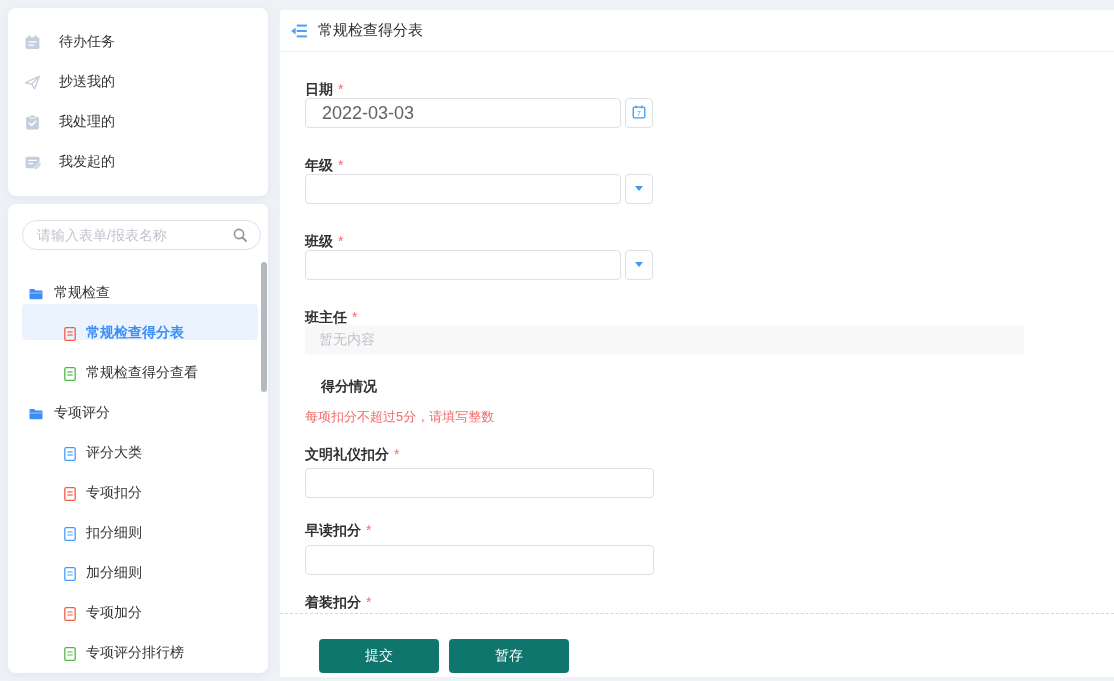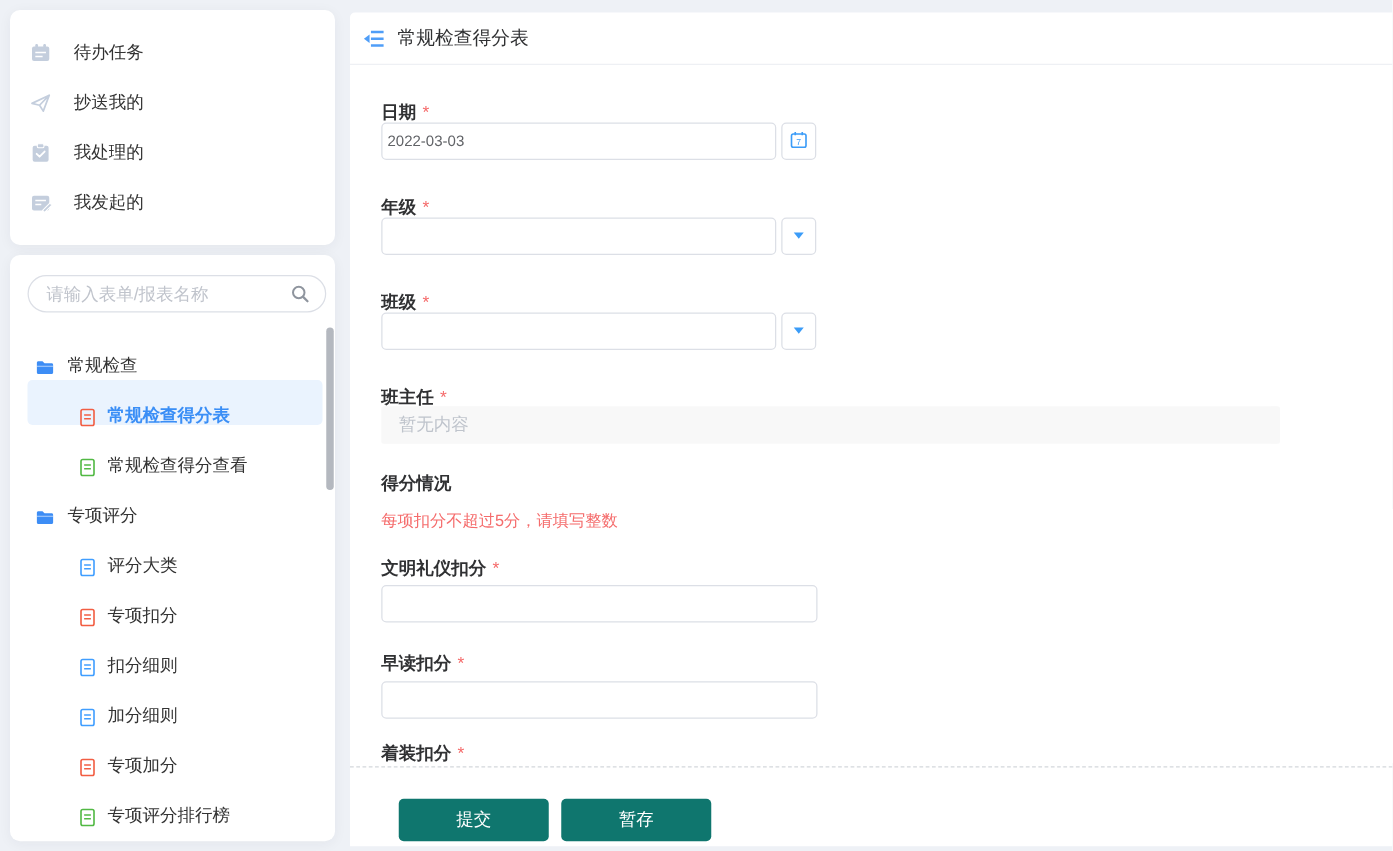--- a/index.html
+++ b/index.html
@@ -60,22 +60,22 @@
   .main-header {
     height:42px; border-bottom:1px solid #eef0f4; display:flex; align-items:center;
     padding-left:10px;
   }
   .main-header .ico { width:18px; height:18px; color:#4f9ef8; flex:0 0 18px; cursor:pointer; }
   .main-header .ttl { margin-left:10px; font-size:15px; color:#303133; font-weight:500; }
   .fld-label { position:absolute; left:25px; font-size:14px; font-weight:bold; color:#303133; }
   .star { color:#f56c6c; margin-left:5px; font-weight:normal; }
   .txt-input {
     position:absolute; left:25px; width:316px; height:30px;
-    border:1px solid #dcdfe6; border-radius:4px; font-size:12px; color:#606266;
-    padding:0 4px; outline:none; background:#fff; font-family:inherit;
+    border:1px solid #dcdfe6; border-radius:4px; font-size:18px; color:#606266;
+    padding:0 16px; outline:none; background:#fff; font-family:inherit;
   }
   .side-btn {
     position:absolute; left:345px; width:28px; height:30px;
     border:1px solid #dcdfe6; border-radius:4px; background:#fff;
     display:flex; align-items:center; justify-content:center; cursor:pointer; padding:0;
   }
   .side-btn svg { width:16px; height:16px; }
   .select-box {
     position:absolute; left:25px; width:316px; height:30px;
     border:1px solid #dcdfe6; border-radius:4px; background:#fff; cursor:pointer;
@@ -316,21 +316,21 @@
     </span>
   </button>
 
   <div class="fld-label" style="top:299px;">
     <span>班主任</span><span class="star">*</span>
   </div>
   <div class="teacher-box" style="top:315px;">
     <span>暂无内容</span>
   </div>
 
-  <div class="section-label" style="top:368px;">得分情况</div>
+  <div class="section-label" style="top:368px;margin-left:16px;">得分情况</div>
   <div class="hint" style="top:398px;">每项扣分不超过5分，请填写整数</div>
 
   <div class="fld-label" style="top:436px;">
     <span>文明礼仪扣分</span><span class="star">*</span>
   </div>
   <input class="txt-input" style="top: 458px; width: 349px;" type="text" value="">
 
   <div class="fld-label" style="top:512px;">
     <span>早读扣分</span><span class="star">*</span>
   </div>

